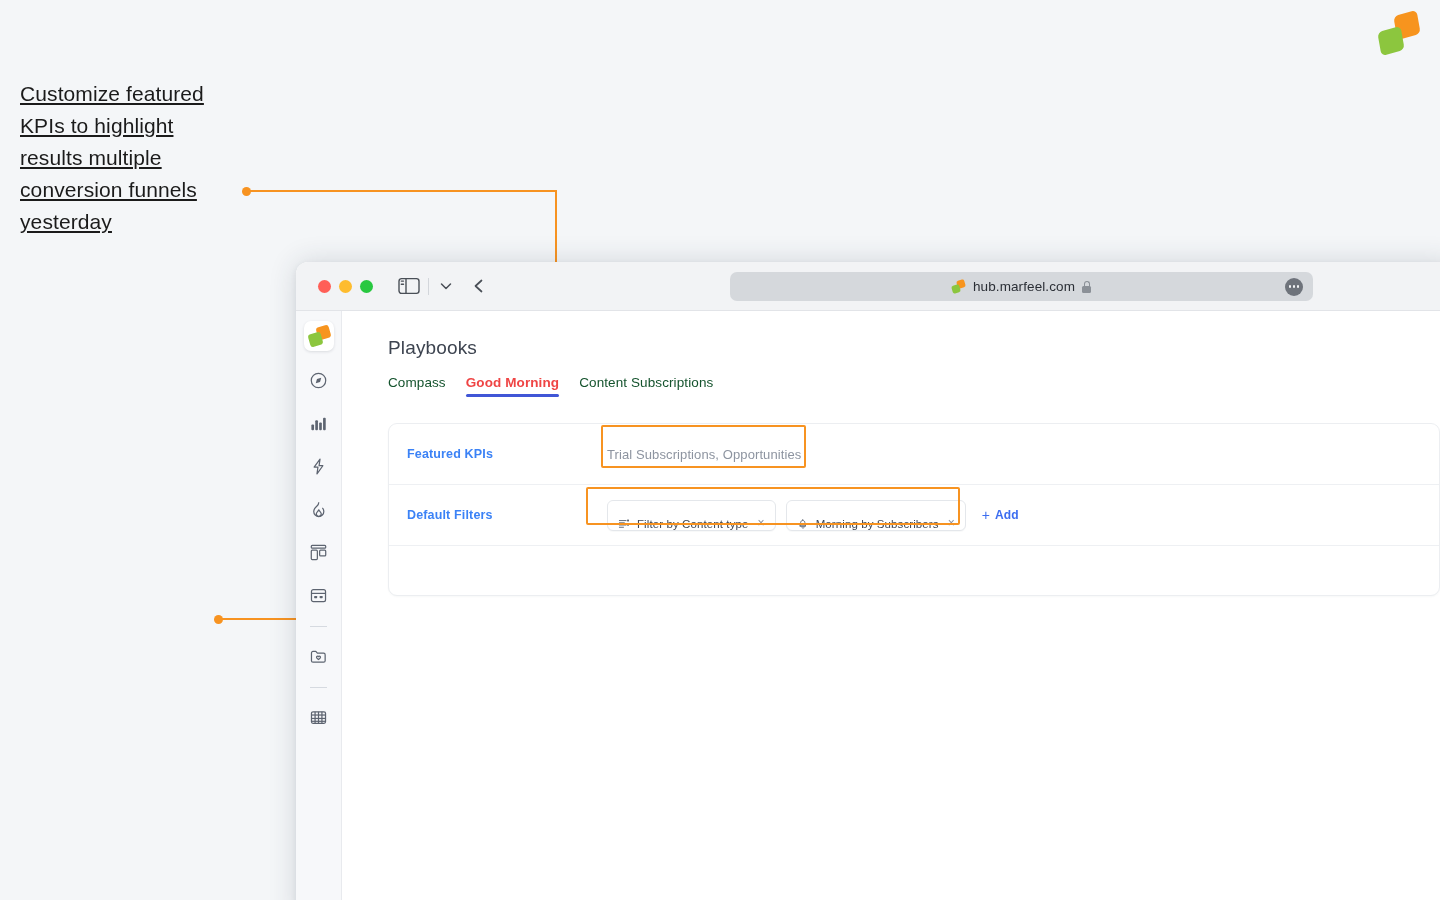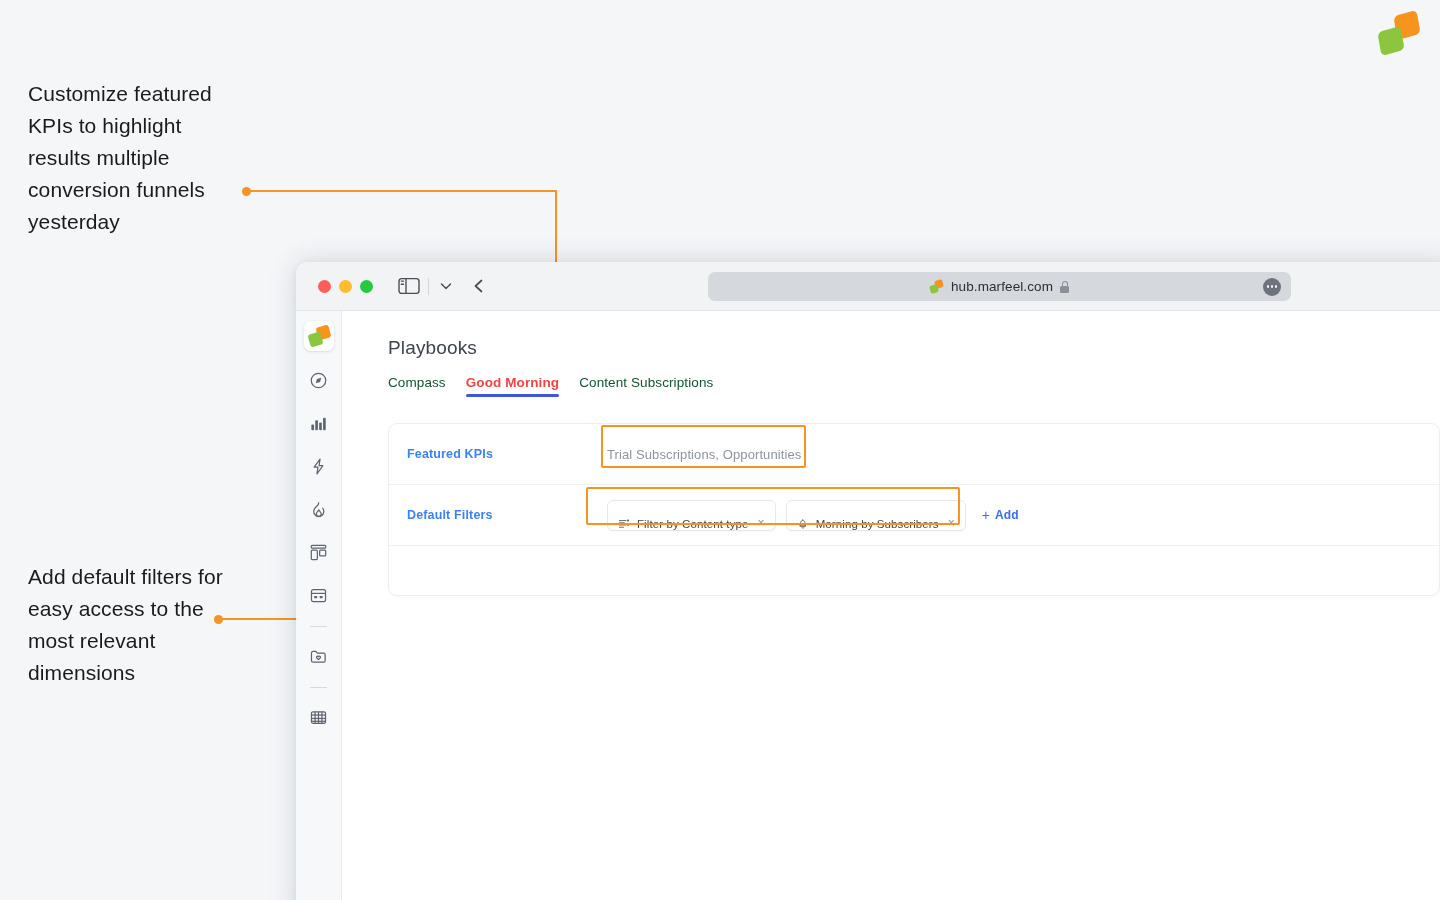--- a/index.html
+++ b/index.html
@@ -19,21 +19,21 @@
 
   
   .callout{
     position:absolute;
     font-size:21px;
     line-height:32px;
     color:#1b1b1b;
     letter-spacing:.1px;
     font-weight:400;
   }
-  #callout-top{ left:28px; top:78px; width:210px; }
+  #callout-top{ left:20px; top:78px; width:210px;text-decoration:underline; }
   #callout-bottom{ left:28px; top:561px; width:200px; }
 
   
   .conn{ position:absolute; background:#f79321; }
   .conn.h{ height:2px; }
   .conn.v{ width:2px; }
   .dot{
     position:absolute; width:9px; height:9px; border-radius:50%;
     background:#f79321;
   }
@@ -60,21 +60,21 @@
   .tl-yellow{ background:#febc2e; }
   .tl-green{ background:#28c840; }
 
   .tb-icon{ display:flex; align-items:center; justify-content:center; color:#4a4f57; }
   .sidebar-toggle{ margin-left:25px; width:22px; height:18px; }
   .tb-sep{ width:1px; height:17px; background:#d3d6db; margin:0 9px 0 8px; }
   .chev-down{ width:16px; height:16px; }
   .back-arrow{ margin-left:16px; width:18px; height:18px; }
 
   .urlbar{
-    position:absolute; left:412px; top:10px;
+    position:absolute; left:434px; top:10px;
     width:583px; height:29px;
     background:#d5d8dc;
     border-radius:7px;
     display:flex; align-items:center; justify-content:center;
     gap:7px;
   }
   .urlbar .fav{ position:relative; width:14px; height:13px; }
   .urlbar .fav i{ position:absolute; width:8px; height:8px; border-radius:2px; display:block; }
   .urlbar .fav i.o{ left:5px; top:0;  background:#f7941e; transform:rotate(-16deg); }
   .urlbar .fav i.g{ left:0px; top:5px; background:#8cc63e; transform:rotate(-16deg); }
@@ -186,21 +186,20 @@
 
 <div id="stage">
 
   <div class="brand-logo">
     <span class="sq orange"></span>
     <span class="sq green"></span>
   </div>
 
   <div class="callout" id="callout-top">Customize featured KPIs to highlight results multiple conversion funnels yesterday</div>
 
-  <div class="callout" id="callout-bottom">Add default filters for easy access to the most relevant dimensions</div>
 
   <div class="dot" style="left:242px; top:187px;"></div>
   <div class="conn h" style="left:246px; top:190px; width:310px;"></div>
   <div class="conn v" style="left:555px; top:190px; height:257px;"></div>
   <div class="conn h" style="left:555px; top:446px; width:43px;"></div>
   <div class="dot" style="left:594px; top:443px;"></div>
 
   <div class="dot" style="left:214px; top:615px;"></div>
   <div class="conn h" style="left:218px; top:618px; width:556px;"></div>
   <div class="conn v" style="left:772px; top:527px; height:92px;"></div>

